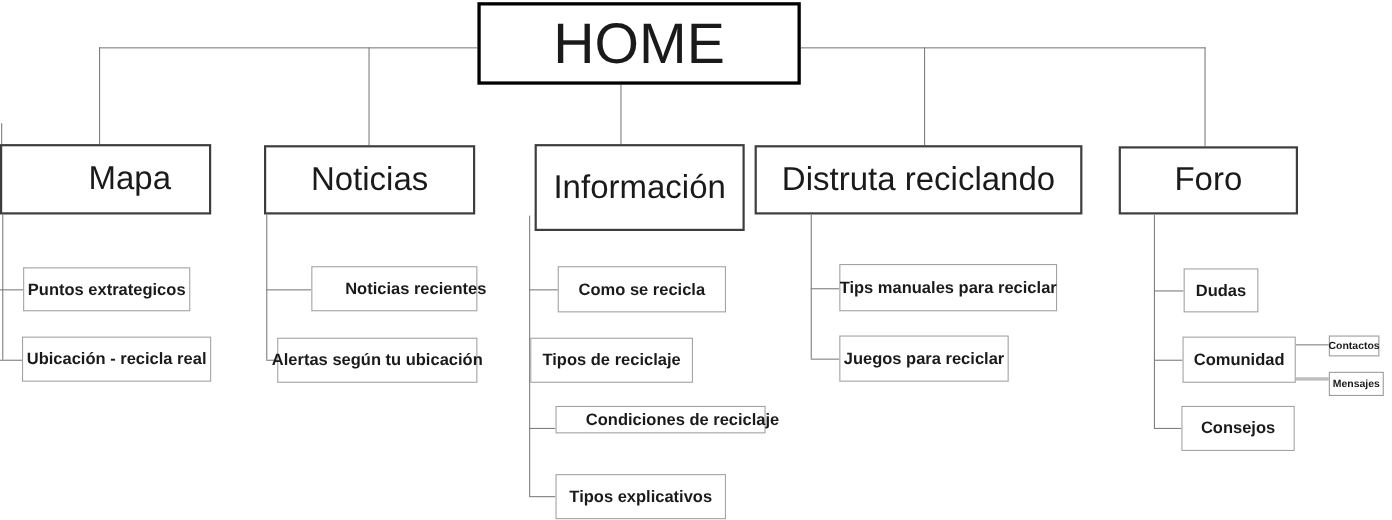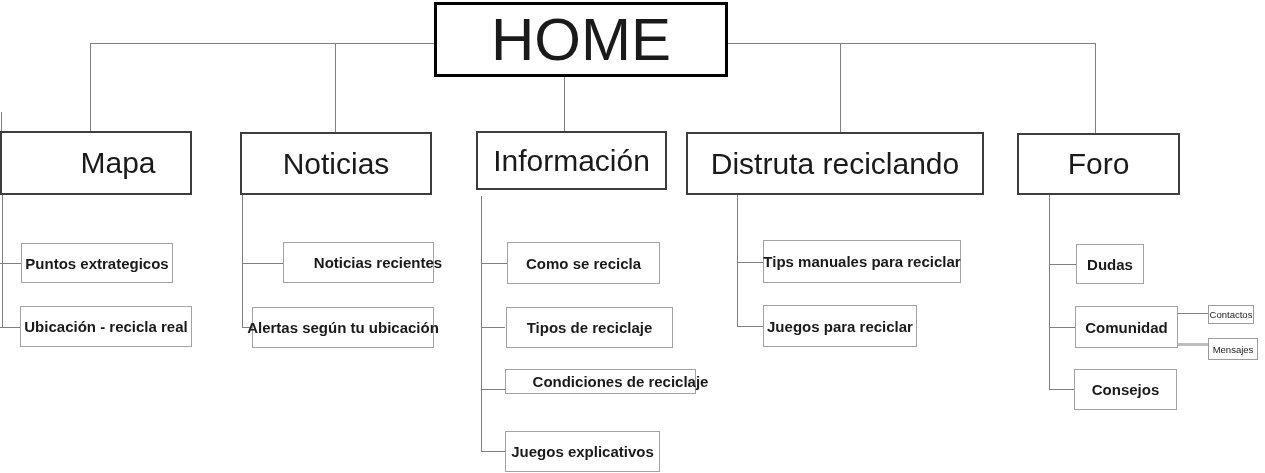--- a/index.html
+++ b/index.html
@@ -16,24 +16,24 @@
   .ln.thick{background:#bdbdbd;}
   
   .node{
     position:absolute;z-index:2;
     background:#ffffff;
     display:flex;align-items:center;justify-content:center;
     box-sizing:border-box;
     white-space:nowrap;
     text-align:center;
   }
-  .root{border:3px solid #000000;font-size:60px;font-weight:400;}
+  .root{border:3px solid #000000;font-size:52px;font-weight:400;}
   .branch{border:2px solid #3d3d3d;font-size:30px;font-weight:400;}
   .leaf{border:1.5px solid #a3a3a3;font-size:15px;font-weight:700;}
-  .subleaf{border:1px solid #9c9c9c;font-size:9.5px;font-weight:400;}
+  .subleaf{border:1px solid #9c9c9c;font-size:9.5px;font-weight:700;}
 
   
   #ln-h-left{left:90px;top:43px;width:344px;height:1px;}
   #ln-h-right{left:728px;top:43px;width:368px;height:1px;}
   #ln-v-mapa{left:90px;top:43px;width:1px;height:88px;}
   #ln-v-noticias{left:335px;top:43px;width:1px;height:89px;}
   #ln-v-info{left:564px;top:77px;width:1px;height:54px;}
   #ln-v-distruta{left:840px;top:43px;width:1px;height:89px;}
   #ln-v-foro{left:1095px;top:43px;width:1px;height:90px;}
   #ln-edge{left:1px;top:112px;width:1px;height:19px;}
@@ -55,29 +55,29 @@
   #ln-stub-dudas{left:1049px;top:264px;width:27px;height:1px;}
   #ln-stub-comunidad{left:1049px;top:327px;width:26px;height:1px;}
   #ln-stub-consejos{left:1049px;top:389px;width:25px;height:1px;}
   #ln-stub-contactos{left:1178px;top:313px;width:30px;height:1px;}
   #ln-stub-mensajes{left:1175px;top:343px;width:33px;height:3px;}
 
   
   #b-home{left:434px;top:2px;width:294px;height:75px;}
   #b-mapa{left:0;top:131px;width:192px;height:64px;padding-left:44px;}
   #b-noticias{left:240px;top:132px;width:192px;height:63px;}
-  #b-informacion{left:476px;top:131px;width:191px;height:59px;}
+  #b-informacion{left:486px;top:131px;width:191px;height:79px;}
   #b-distruta{left:686px;top:132px;width:298px;height:63px;}
   #b-foro{left:1017px;top:133px;width:163px;height:62px;}
   #c-puntos{left:21px;top:243px;width:152px;height:40px;}
   #c-ubicacion{left:20px;top:306px;width:172px;height:41px;}
   #c-notrec{left:283px;top:242px;width:151px;height:41px;padding-left:39px;}
   #c-alertas{left:252px;top:307px;width:182px;height:41px;}
   #c-como{left:507px;top:242px;width:153px;height:42px;text-align:right;}
-  #c-tipos{left:506px;top:307px;width:167px;height:41px;}
+  #c-tipos{left:482px;top:307px;width:148px;height:41px;}
   #c-cond{left:505px;top:369px;width:191px;height:25px;padding-left:40px;}
   #c-videos{left:505px;top:431px;width:155px;height:41px;}
   #c-tips{left:763px;top:240px;width:198px;height:43px;}
   #c-juegos{left:763px;top:305px;width:154px;height:42px;}
   #c-dudas{left:1076px;top:244px;width:68px;height:40px;}
   #c-comunidad{left:1075px;top:306px;width:103px;height:42px;}
   #c-consejos{left:1074px;top:369px;width:103px;height:41px;}
   #g-contactos{left:1208px;top:305px;width:46px;height:19px;}
   #g-mensajes{left:1208px;top:338px;width:50px;height:22px;}
 </style>
@@ -123,21 +123,21 @@
   <div class="node branch" id="b-distruta">Distruta reciclando</div>
   <div class="node branch" id="b-foro">Foro</div>
 
   <div class="node leaf" id="c-puntos">Puntos extrategicos</div>
   <div class="node leaf" id="c-ubicacion">Ubicación - recicla real</div>
   <div class="node leaf" id="c-notrec">Noticias recientes</div>
   <div class="node leaf" id="c-alertas">Alertas según tu ubicación</div>
   <div class="node leaf" id="c-como">Como se recicla</div>
   <div class="node leaf" id="c-tipos">Tipos de reciclaje</div>
   <div class="node leaf" id="c-cond">Condiciones de reciclaje</div>
-  <div class="node leaf" id="c-videos">Juegos explicativos</div>
+  <div class="node leaf" id="c-videos">Tipos explicativos</div>
   <div class="node leaf" id="c-tips">Tips manuales para reciclar</div>
   <div class="node leaf" id="c-juegos">Juegos para reciclar</div>
   <div class="node leaf" id="c-dudas">Dudas</div>
   <div class="node leaf" id="c-comunidad">Comunidad</div>
   <div class="node leaf" id="c-consejos">Consejos</div>
 
   <div class="node subleaf" id="g-contactos">Contactos</div>
   <div class="node subleaf" id="g-mensajes">Mensajes</div>
 
 </div>

